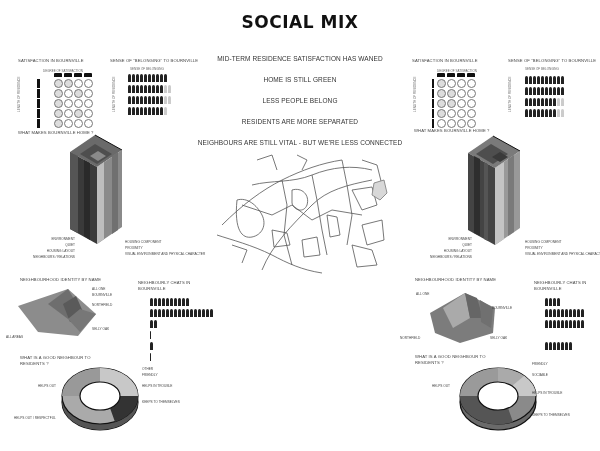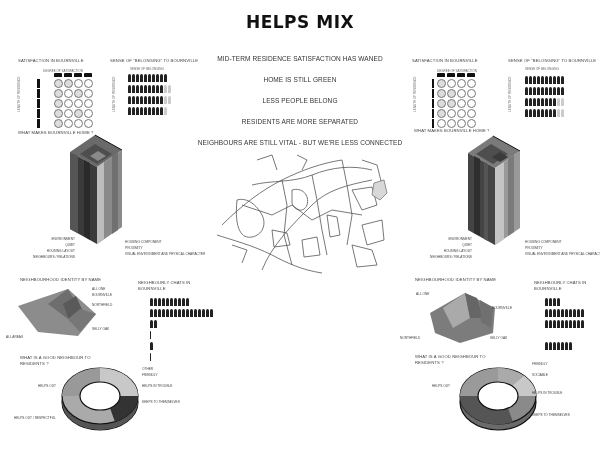--- a/index.html
+++ b/index.html
@@ -16,21 +16,21 @@
   .circ.f { background: #ddd; }
   .pin { width: 3px; height: 4px; background: #111; border-radius: 1px 1px 0 0; }
   .people { display: flex; gap: 1px; }
   .pp { width: 3px; height: 8px; background: #222; border-radius: 1.5px 1.5px 0 0; }
   .pp.g { background: #ccc; }
   svg { display: block; }
 </style>
 </head>
 <body>
 
-<div class="abs title">HELPS MIX</div>
+<div class="abs title">SOCIAL MIX</div>
 
 <div>
   <div class="abs headline" style="top:55px">MID-TERM RESIDENCE SATISFACTION HAS WANED</div>
   <div class="abs headline" style="top:76px">HOME IS STILL GREEN</div>
   <div class="abs headline" style="top:97px">LESS PEOPLE BELONG</div>
   <div class="abs headline" style="top:118px">RESIDENTS ARE MORE SEPARATED</div>
   <div class="abs headline" style="top:139px;left:195px;width:210px">NEIGHBOURS ARE STILL VITAL - BUT WE'RE LESS CONNECTED</div>
 </div>
 
 <div>

